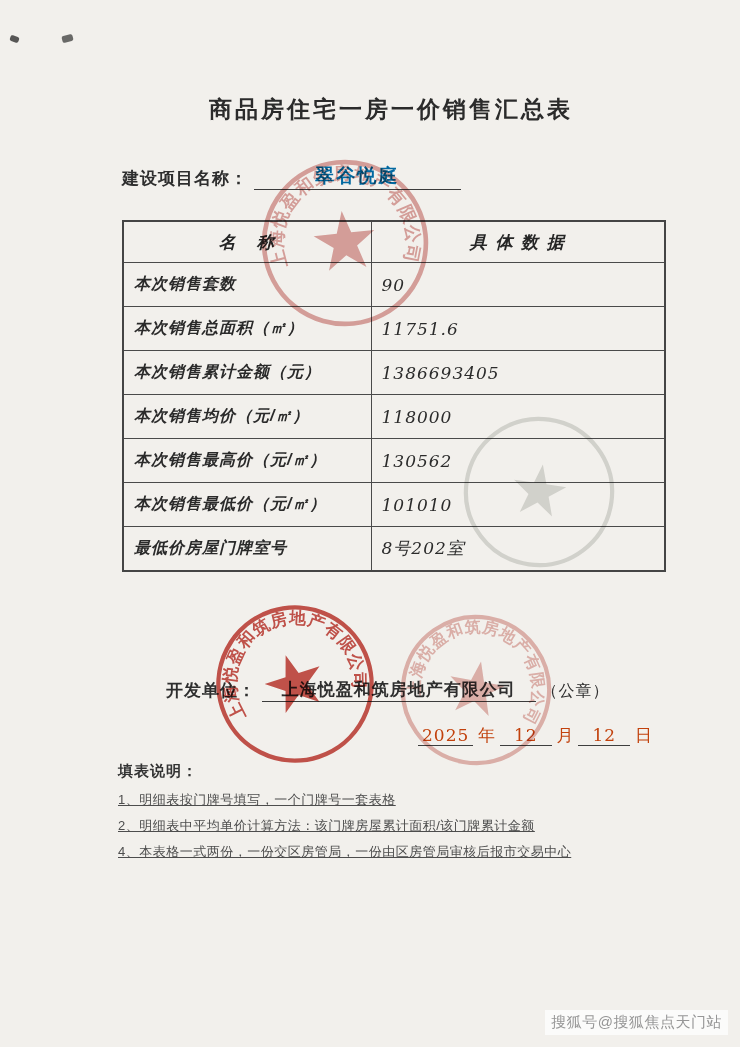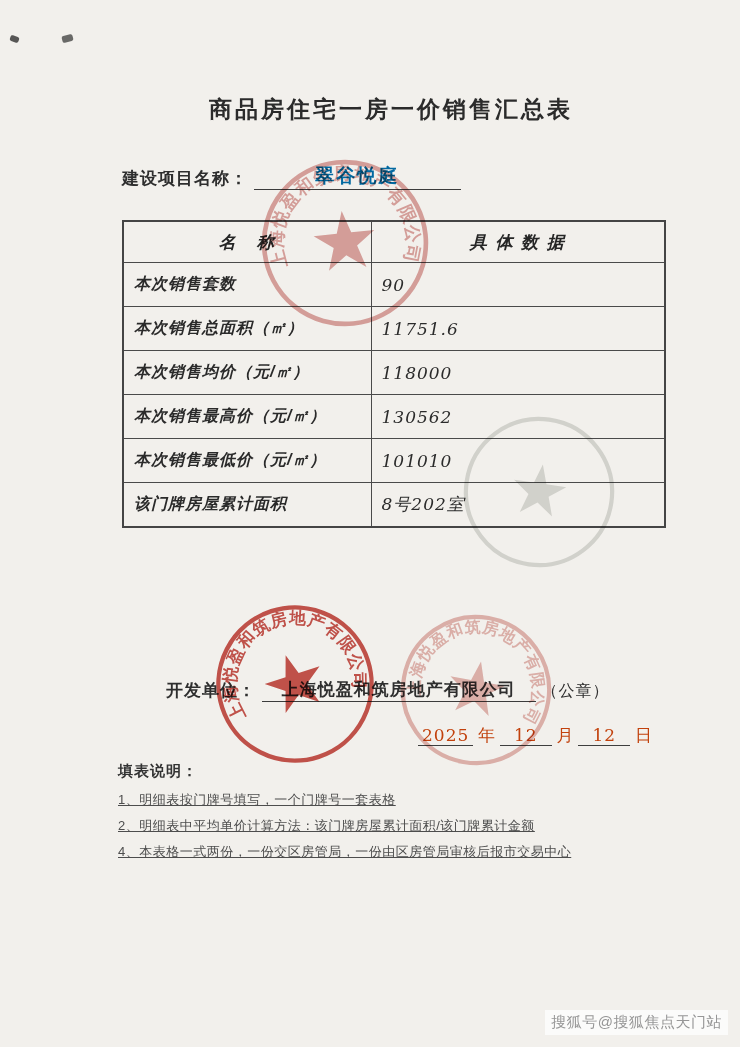--- a/index.html
+++ b/index.html
@@ -95,33 +95,37 @@
     </tr>
     <tr>
       <td class="cell-label">本次销售套数</td>
       <td class="cell-value">90</td>
     </tr>
     <tr>
       <td class="cell-label">本次销售总面积（㎡）</td>
       <td class="cell-value">11751.6</td>
     </tr>
     <tr>
+      <td class="cell-label">本次销售累计金额（元）</td>
+      <td class="cell-value">1386693405</td>
+    </tr>
+    <tr>
       <td class="cell-label">本次销售均价（元/㎡）</td>
       <td class="cell-value">118000</td>
     </tr>
     <tr>
       <td class="cell-label">本次销售最高价（元/㎡）</td>
       <td class="cell-value">130562</td>
     </tr>
     <tr>
       <td class="cell-label">本次销售最低价（元/㎡）</td>
       <td class="cell-value">101010</td>
     </tr>
     <tr>
-      <td class="cell-label">该门牌房屋累计面积</td>
+      <td class="cell-label">最低价房屋门牌室号</td>
       <td class="cell-value">8号202室</td>
     </tr>
   </tbody>
     </table>
 
   <div class="abs developer-line">
     <span class="developer-label">开发单位：</span>
     <span class="blank developer-blank">上海悦盈和筑房地产有限公司</span>
     <span class="seal-note">（公章）</span>
   </div>

